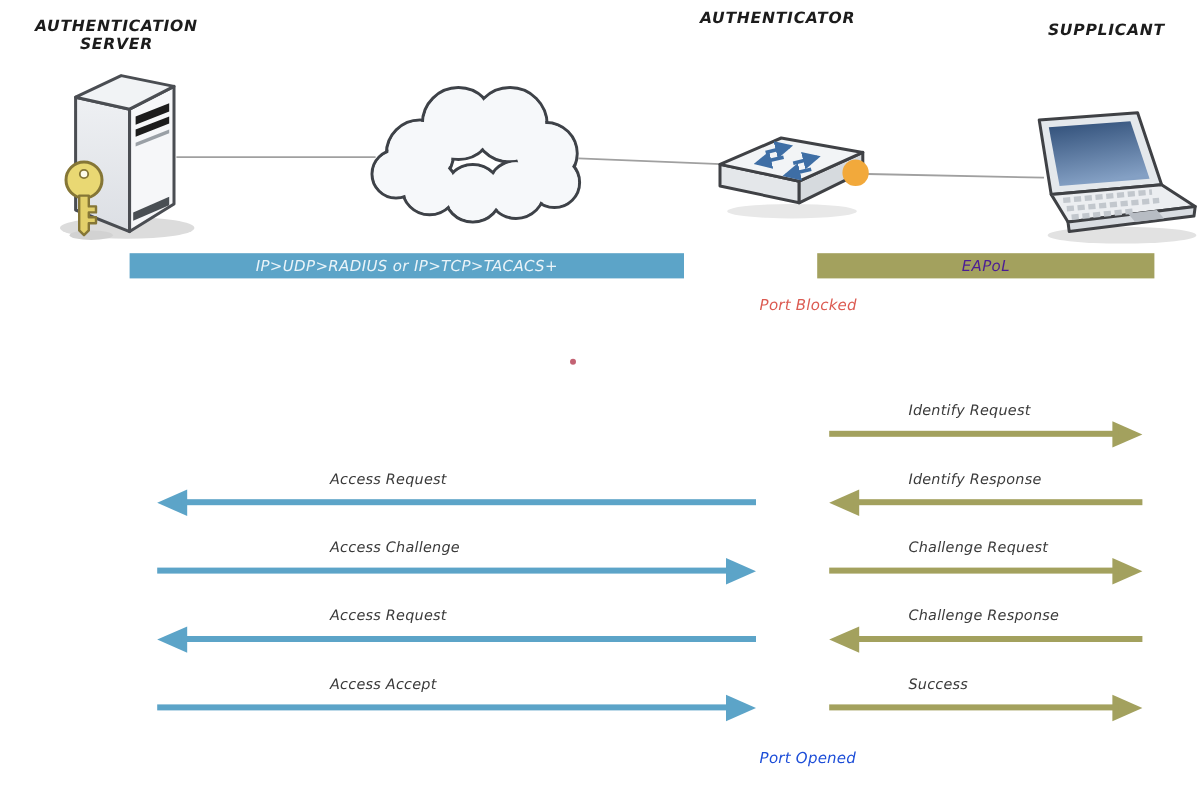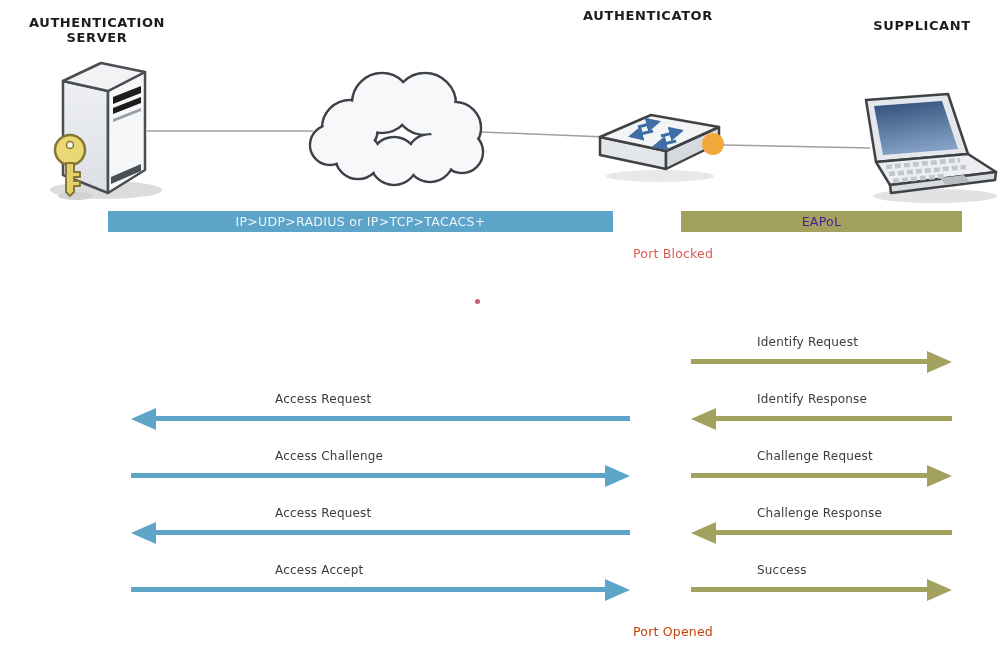--- a/index.html
+++ b/index.html
@@ -1,33 +1,33 @@
 <!DOCTYPE html>
 <html><head>
 <meta charset="utf-8">
 <style>
   html,body{margin:0;padding:0;background:#fff;}
   .canvas{position:relative;width:1000px;height:661px;background:#ffffff;overflow:hidden;
-          font-family:"DejaVu Sans","Liberation Sans",sans-serif;}
+          font-family:"DejaVu Sans","Liberation Sans",sans-serif;font-style:italic;}
   .art{position:absolute;left:0;top:0;}
 
   .hdr{position:absolute;font-weight:bold;font-size:13px;letter-spacing:.6px;color:#1c1c1c;
        text-align:center;line-height:15px;}
   #hdr-server{left:7px;top:15px;width:180px;}
   #hdr-authenticator{left:564px;top:8px;width:168px;}
   #hdr-supplicant{left:840px;top:18px;width:164px;}
 
   .bar{position:absolute;top:211px;height:21px;display:flex;align-items:center;justify-content:center;
        font-size:12.5px;letter-spacing:.3px;}
-  #bar-radius{left:108px;width:505px;background:#5CA4C8;color:#EAF4F9;}
+  #bar-radius{left:108px;width:462px;background:#5CA4C8;color:#EAF4F9;}
   #bar-eapol{left:681px;width:281px;background:#A3A15E;color:#4c1d95;}
 
   .status{position:absolute;font-size:12.5px;letter-spacing:.2px;}
   #port-blocked{left:633px;top:246px;color:#DC5B52;text-align:center;}
-  #port-opened{left:633px;top:624px;color:#c2410c;}
+  #port-opened{left:633px;top:624px;color:#1d4ed8;}
 
   .speck{position:absolute;left:475px;top:299px;width:5px;height:5px;border-radius:50%;
          background:#B43B50;opacity:.8;}
 
   .msg{position:absolute;}
   .msg-label{font-size:12px;color:#3b3b3b;height:16px;line-height:16px;margin-bottom:1px;letter-spacing:.2px;}
   .arrow{position:relative;height:22px;}
   .arrow .shaft{position:absolute;top:8px;height:5px;background:currentColor;display:block;}
   .arrow .head{position:absolute;top:0;width:0;height:0;display:block;
                border-top:11px solid transparent;border-bottom:11px solid transparent;font-style:normal;}

